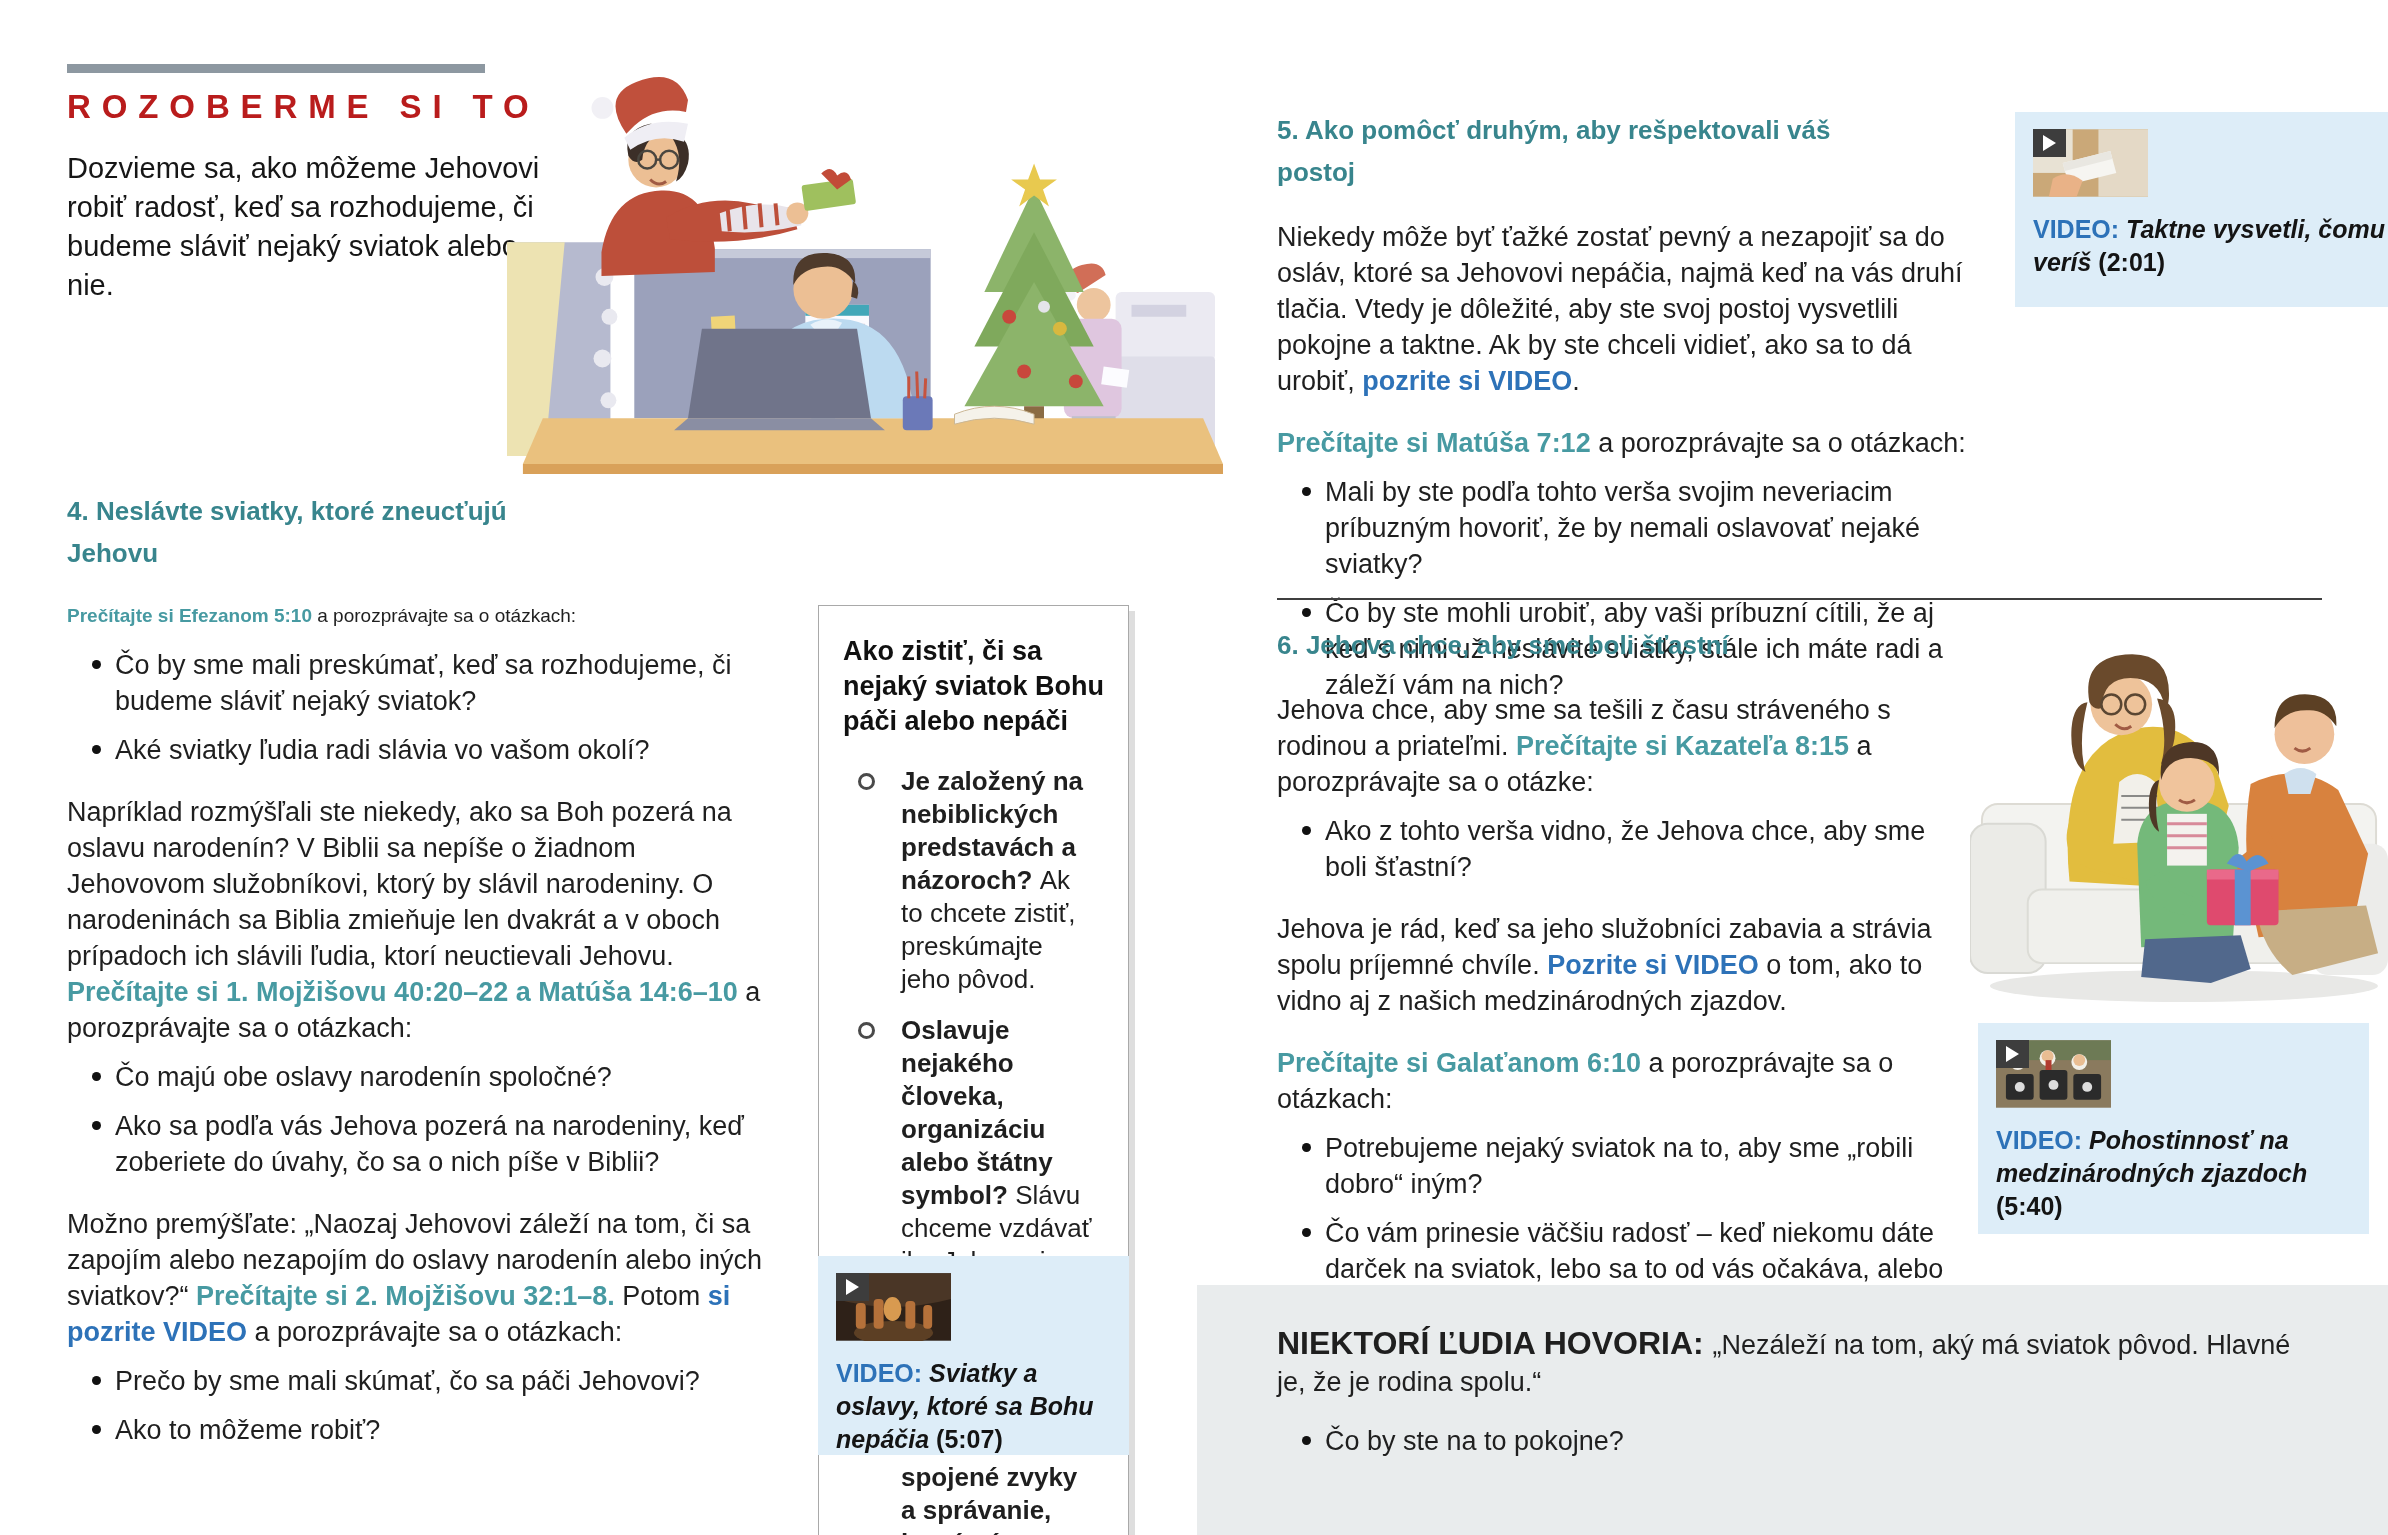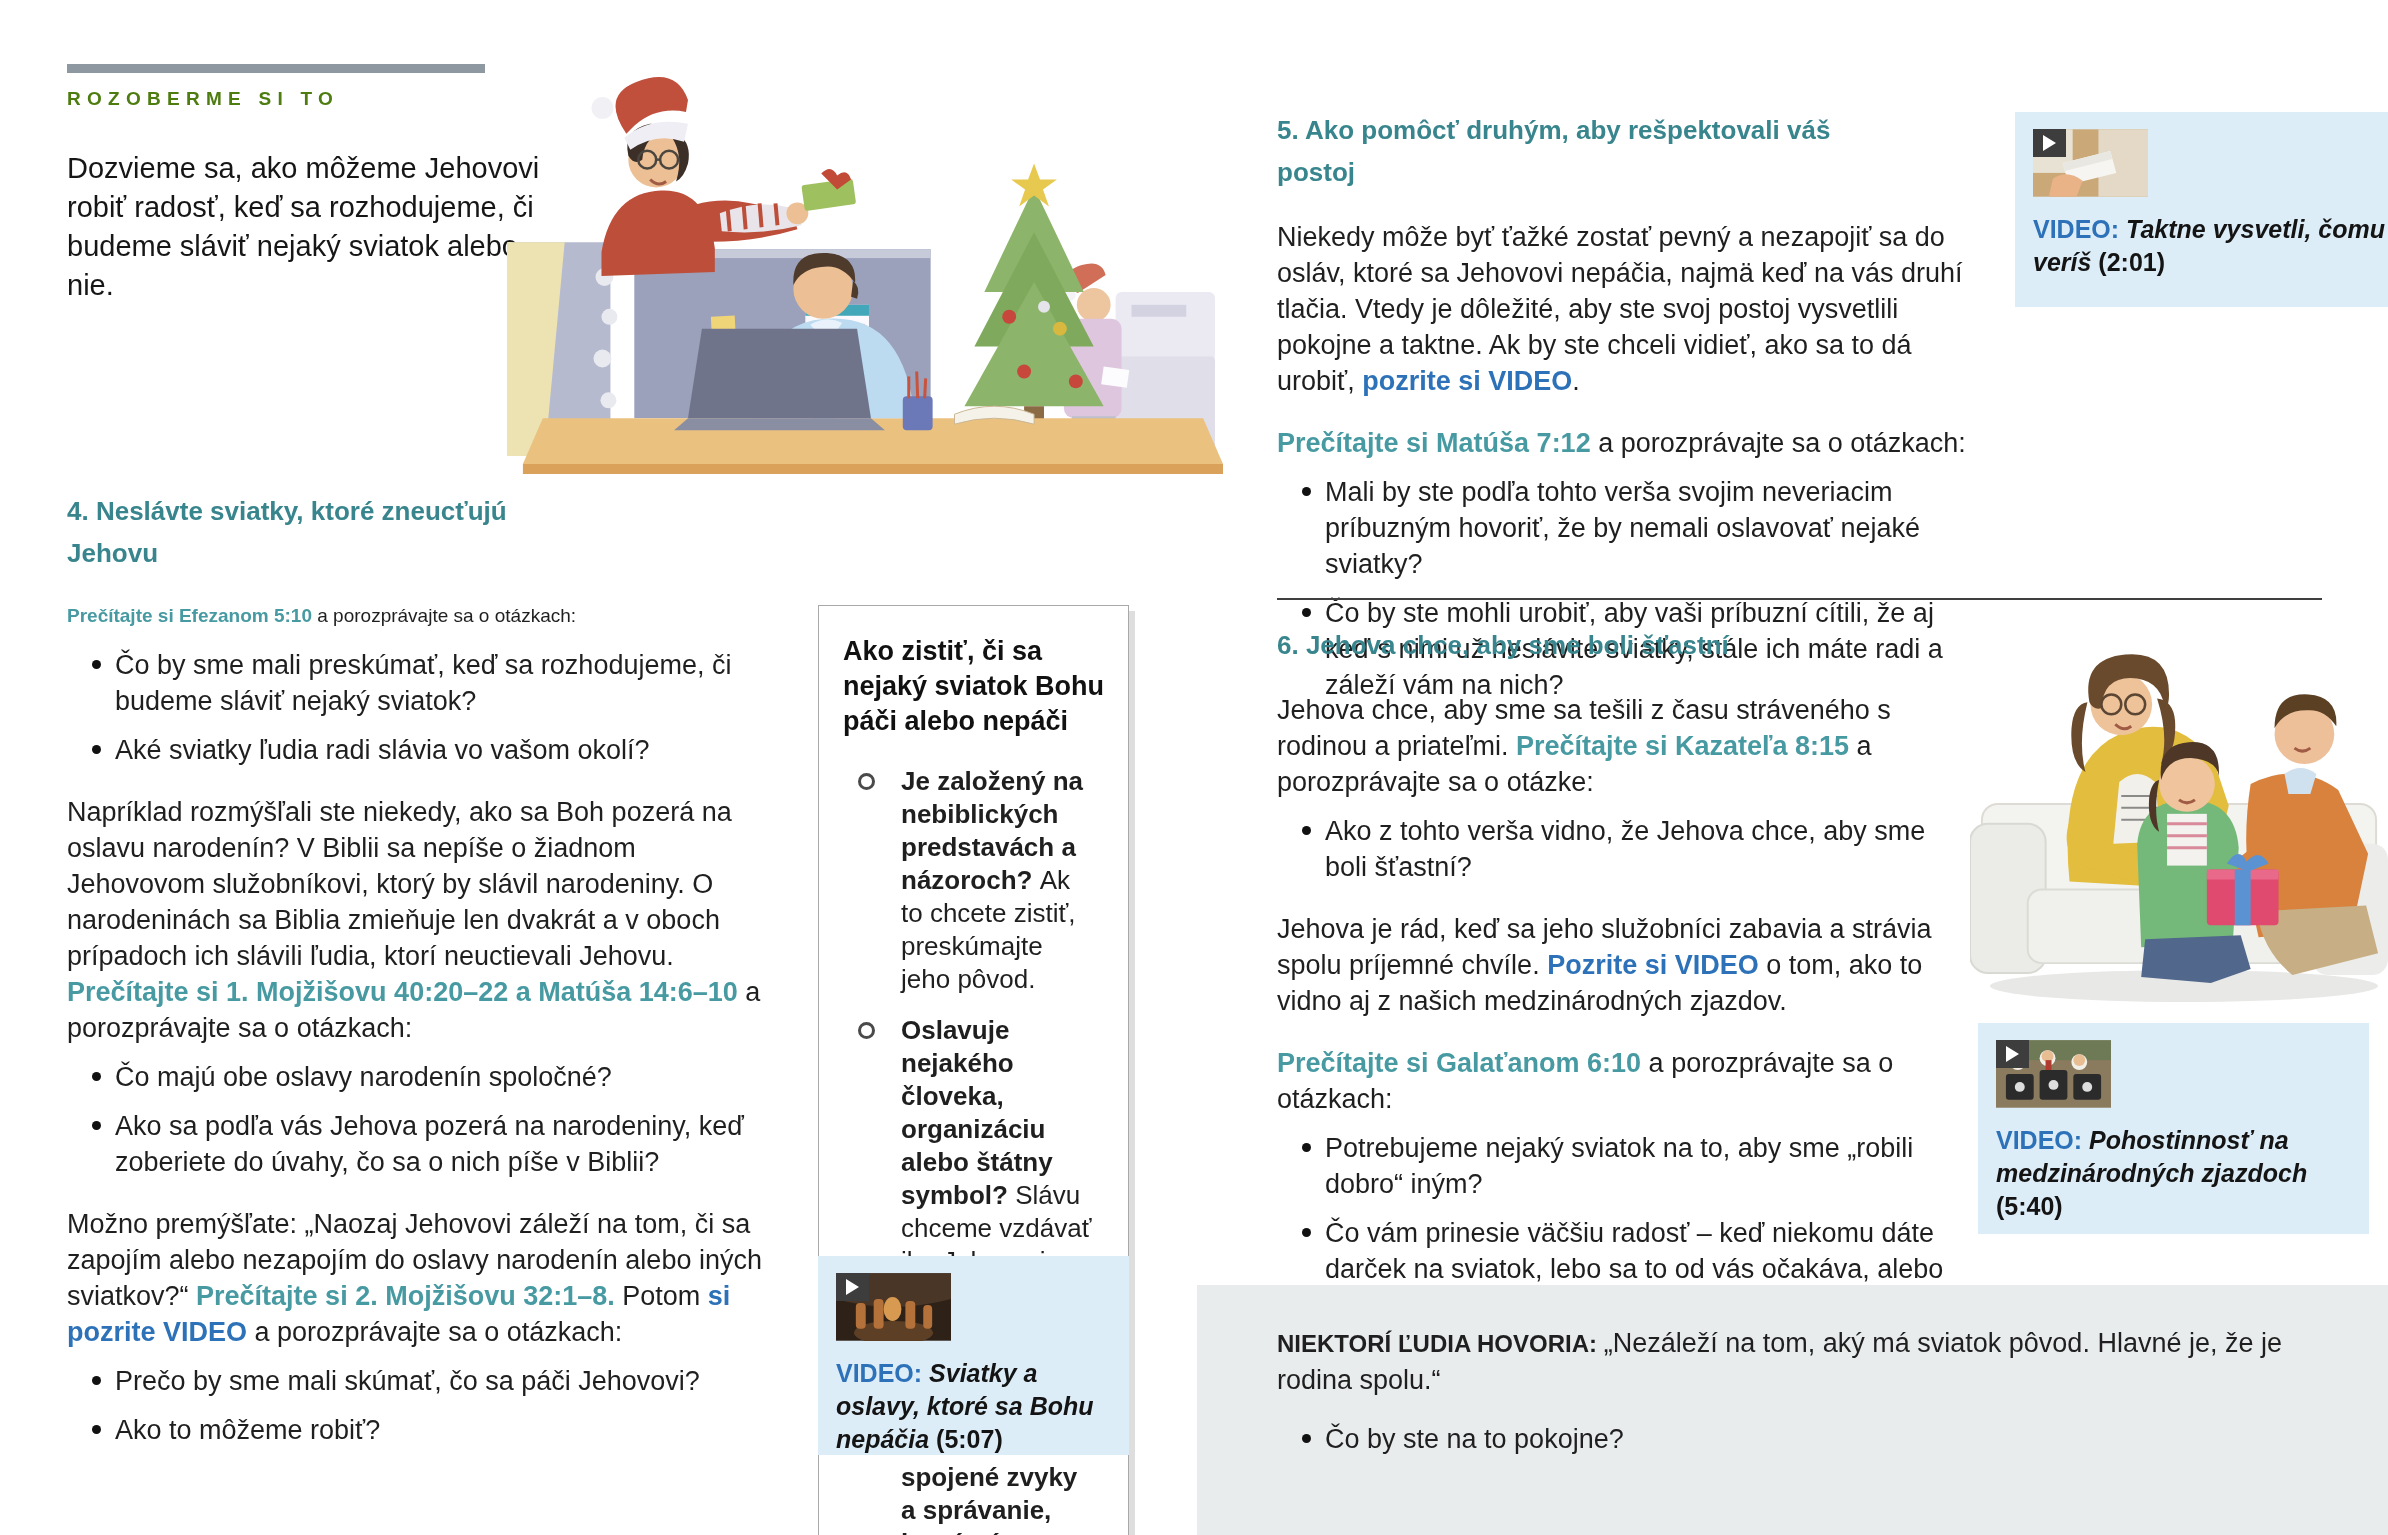--- a/index.html
+++ b/index.html
@@ -3,21 +3,21 @@
 <meta charset="utf-8">
 <style>
   html,body{margin:0;padding:0;}
   body{
     width:2388px;height:1535px;position:relative;overflow:hidden;
     background:#ffffff;color:#1f1f1f;
     font-family:"Liberation Sans","DejaVu Sans",sans-serif;
   }
   
   #kicker-bar{position:absolute;left:67px;top:64px;width:418px;height:9px;background:#8d98a1;}
-  #kicker-label{position:absolute;left:67px;top:88px;font-size:19px;font-weight:700;color:#4d7c0f;letter-spacing:.33em;}
+  #kicker-label{position:absolute;left:67px;top:88px;font-size:33px;font-weight:700;color:#b91c1c;letter-spacing:.33em;}
   
   #intro{position:absolute;left:67px;top:149px;width:478px;font-size:29px;line-height:39px;color:#161616;}
   
   .h2{color:#38858d;font-size:26px;line-height:42px;font-weight:700;margin:0 0 24px 0;}
   .para{font-size:27px;line-height:36px;margin:26px 0 6px 0;}
   .lead{font-size:19px;line-height:36px;margin:0 0 6px 0;}
   ul{list-style:none;margin:12px;padding:0;}
   ul.bullets li{position:relative;padding-left:36px;margin-top:13px;font-size:27px;line-height:36px;}
   ul.bullets li::before{content:"";position:absolute;left:13px;top:13px;width:9px;height:9px;border-radius:50%;background:#111;}
   .scripture{color:#479aa2;font-weight:700;cursor:pointer;}
@@ -37,21 +37,21 @@
   .play i{display:block;width:0;height:0;border-left:13px solid #fff;border-top:8px solid transparent;border-bottom:8px solid transparent;}
   .vcaption{margin-top:16px;font-size:25px;line-height:33px;color:#141414;}
   .vlabel{color:#2d72b8;font-weight:700;}
   .vtitle{font-weight:700;font-style:italic;}
   .vdur{font-weight:700;}
   
   #divider{position:absolute;left:1277px;top:598px;width:1045px;height:2px;background:#3f3f3f;}
   
   #somesay{position:absolute;left:1197px;top:1285px;width:1191px;height:251px;box-sizing:border-box;background:#e9eced;padding:40px 70px 0 80px;}
   #somesay .line{font-size:27px;line-height:37px;}
-  .ssl{font-weight:800;font-size:24px;}
+  .ssl{font-weight:800;font-size:32px;}
   #somesay ul.bullets li{margin-top:22px;}
   
   #section4{position:absolute;left:67px;top:490px;width:697px;}
   #section4 .h2{max-width:498px;}
   #section5{position:absolute;left:1277px;top:109px;width:697px;}
   #section5 .h2{max-width:597px;}
   #section6{position:absolute;left:1277px;top:624px;width:697px;}
   #office-illo{position:absolute;left:507px;top:68px;z-index:3;}
   #family-illo{position:absolute;left:1970px;top:553px;z-index:3;}
 </style>

